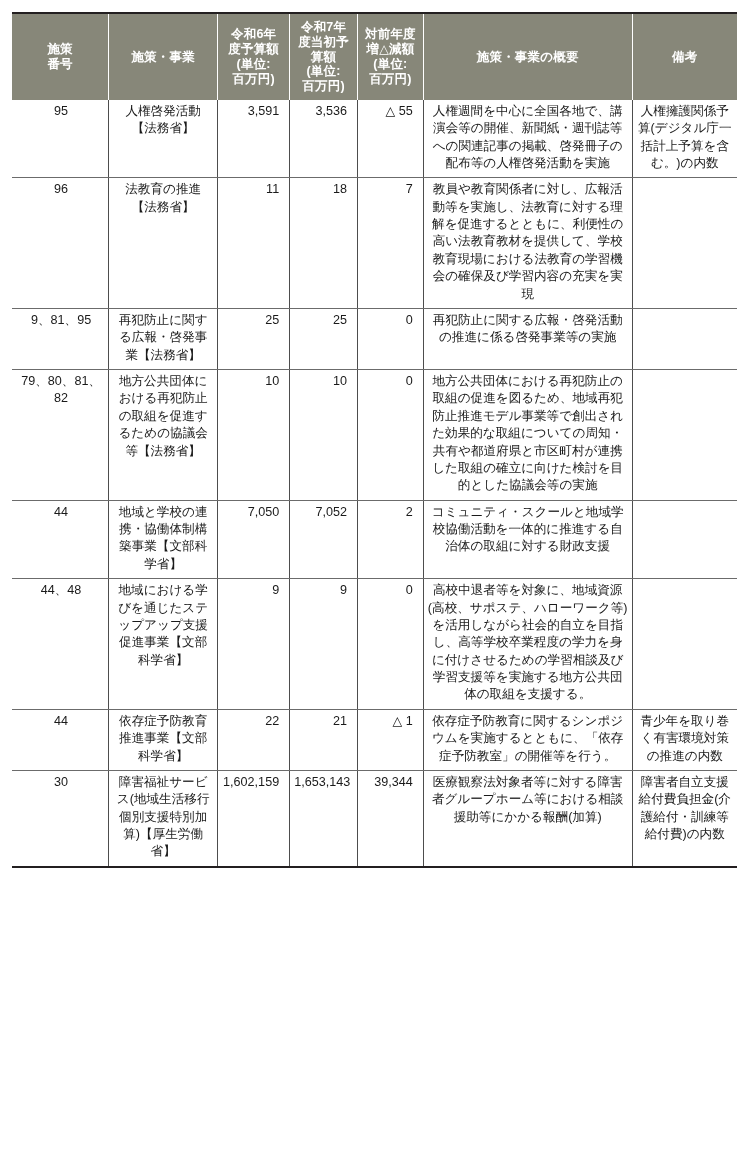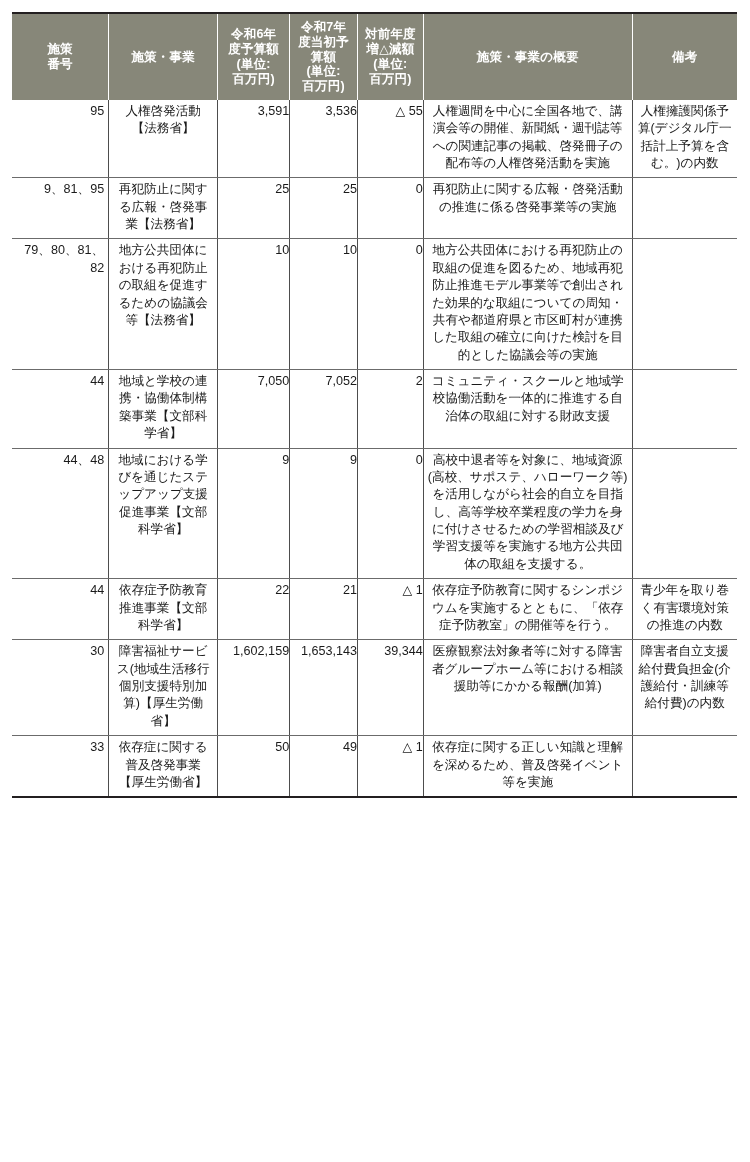--- a/index.html
+++ b/index.html
@@ -61,22 +61,22 @@
     padding: 3px 4px 5px 4px;
     border-right: 1px solid #4d4d4d;
     border-bottom: 1px solid #6b6b6b;
     box-sizing: border-box;
     word-break: break-all;
     overflow-wrap: anywhere;
   }
   tbody tr:last-child td { border-bottom: none; }
   tbody td:last-child { border-right: none; }
 
-  td.num-col  { text-align: right; white-space: nowrap; padding-right: 0; }
-  td.no-col   { text-align: right; padding-left: 6px; }
+  td.num-col  { text-align: right; white-space: nowrap; padding-right: 10px; }
+  td.no-col   { text-align: center; padding-left: 6px; }
   td.txt-col  { text-align: center; }
   td.note-col { text-align: center; }
 </style>
 </head>
 <body>
 
 <div class="page">
   <table class="budget">
     <colgroup>
       <col class="c-no">
@@ -127,20 +127,29 @@
         <tr>
           <td class="no-col">95</td>
           <td class="txt-col">人権啓発活動【法務省】</td>
           <td class="num-col">3,591</td>
           <td class="num-col">3,536</td>
           <td class="num-col">△ 55</td>
           <td class="txt-col">人権週間を中心に全国各地で、講演会等の開催、新聞紙・週刊誌等への関連記事の掲載、啓発冊子の配布等の人権啓発活動を実施</td>
           <td class="note-col">人権擁護関係予算(デジタル庁一括計上予算を含む。)の内数</td>
         </tr>
         <tr>
+          <td class="no-col">96</td>
+          <td class="txt-col">法教育の推進【法務省】</td>
+          <td class="num-col">11</td>
+          <td class="num-col">18</td>
+          <td class="num-col">7</td>
+          <td class="txt-col">教員や教育関係者に対し、広報活動等を実施し、法教育に対する理解を促進するとともに、利便性の高い法教育教材を提供して、学校教育現場における法教育の学習機会の確保及び学習内容の充実を実現</td>
+          <td class="note-col"></td>
+        </tr>
+        <tr>
           <td class="no-col">9、81、95</td>
           <td class="txt-col">再犯防止に関する広報・啓発事業【法務省】</td>
           <td class="num-col">25</td>
           <td class="num-col">25</td>
           <td class="num-col">0</td>
           <td class="txt-col">再犯防止に関する広報・啓発活動の推進に係る啓発事業等の実施</td>
           <td class="note-col"></td>
         </tr>
         <tr>
           <td class="no-col">79、80、81、82</td>
@@ -180,24 +189,15 @@
         </tr>
         <tr>
           <td class="no-col">30</td>
           <td class="txt-col">障害福祉サービス(地域生活移行個別支援特別加算)【厚生労働省】</td>
           <td class="num-col">1,602,159</td>
           <td class="num-col">1,653,143</td>
           <td class="num-col">39,344</td>
           <td class="txt-col">医療観察法対象者等に対する障害者グループホーム等における相談援助等にかかる報酬(加算)</td>
           <td class="note-col">障害者自立支援給付費負担金(介護給付・訓練等給付費)の内数</td>
         </tr>
-        <tr>
-          <td class="no-col">33</td>
-          <td class="txt-col">依存症に関する普及啓発事業【厚生労働省】</td>
-          <td class="num-col">50</td>
-          <td class="num-col">49</td>
-          <td class="num-col">△ 1</td>
-          <td class="txt-col">依存症に関する正しい知識と理解を深めるため、普及啓発イベント等を実施</td>
-          <td class="note-col"></td>
-        </tr>
       </tbody>
   </table>
 </div>
 
 </body></html>

